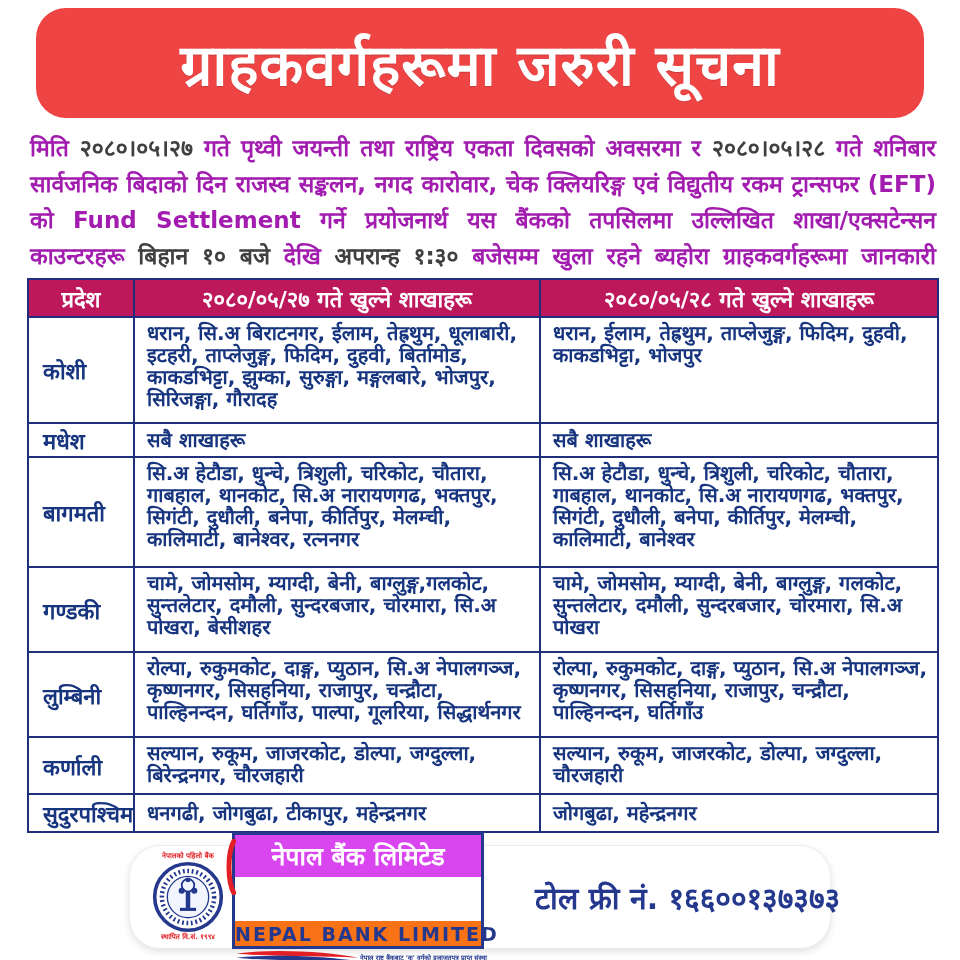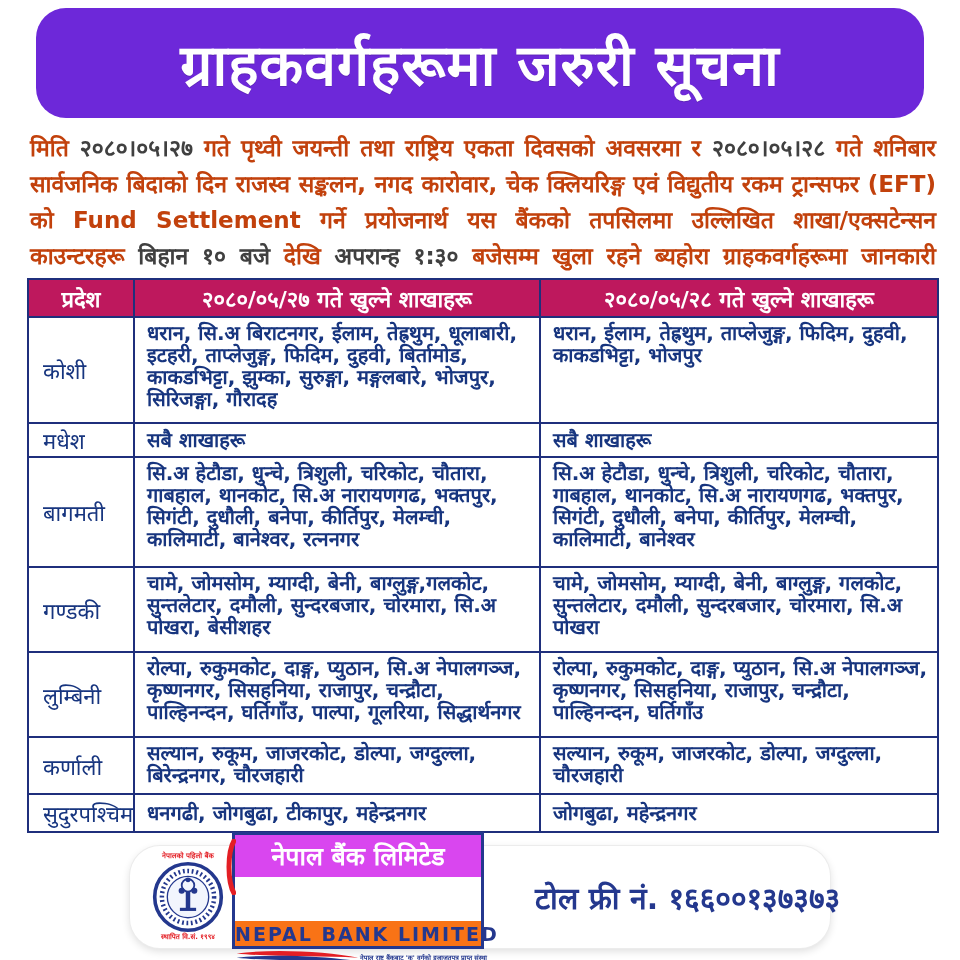--- a/index.html
+++ b/index.html
@@ -2,40 +2,40 @@
 <html><head>
 <meta charset="utf-8">
 <style>
   * { margin:0; padding:0; box-sizing:border-box; }
   html,body { width:960px; height:960px; background:#ffffff;
               font-family:"DejaVu Sans", sans-serif; }
   .page { position:relative; width:960px; height:960px; background:#fff; overflow:hidden; }
 
   
   .banner { position:absolute; left:36px; top:8px; width:888px; height:110px;
-            background:#6d28d9; border-radius:30px;
+            background:#ef4444; border-radius:30px;
             display:flex; align-items:center; justify-content:center; }
   .banner-title { color:#ffffff; font-size:57px; font-weight:700; letter-spacing:1px;
                   text-shadow:0 1px 0 rgba(0,0,0,.15); white-space:nowrap; }
 
   
   .intro { position:absolute; left:30px; top:130px; width:906px;
            font-size:23px; line-height:36px; font-weight:700;
            color:#17357f; text-align:justify; }
-  .seg-blue { color:#c2410c; }
+  .seg-blue { color:#a21caf; }
   .seg-red  { color:#404040; }
 
   
   table.branches { position:absolute; left:27px; top:278px; width:910px;
                    border-collapse:collapse; table-layout:fixed; }
   table.branches td, table.branches th { border:2px solid #1f2f7c; }
   thead th { background:#be185d; color:#ffffff; font-size:22px; font-weight:700;
              height:38px; text-align:center; vertical-align:middle; }
   thead th.prov-h { text-align:center; }
-  td.prov { font-size:22px; font-weight:400; color:#17357f;
+  td.prov { font-size:22px; font-weight:700; color:#17357f;
             vertical-align:middle; padding-left:14px; }
   td.cell { font-size:20px; font-weight:700; color:#17357f;
             vertical-align:top; padding:4px 8px 4px 12px; line-height:22px; }
 
   
   .footer-card { position:absolute; left:130px; top:846px; width:700px; height:102px;
                  background:#fff; border-radius:30px;
                  box-shadow:0 0 0 1px #ececec, 0 3px 8px rgba(0,0,0,.14);
                  display:flex; align-items:center; padding:0 22px; }
   .emblem-wrap { display:flex; flex-direction:column; align-items:center; width:86px; }

